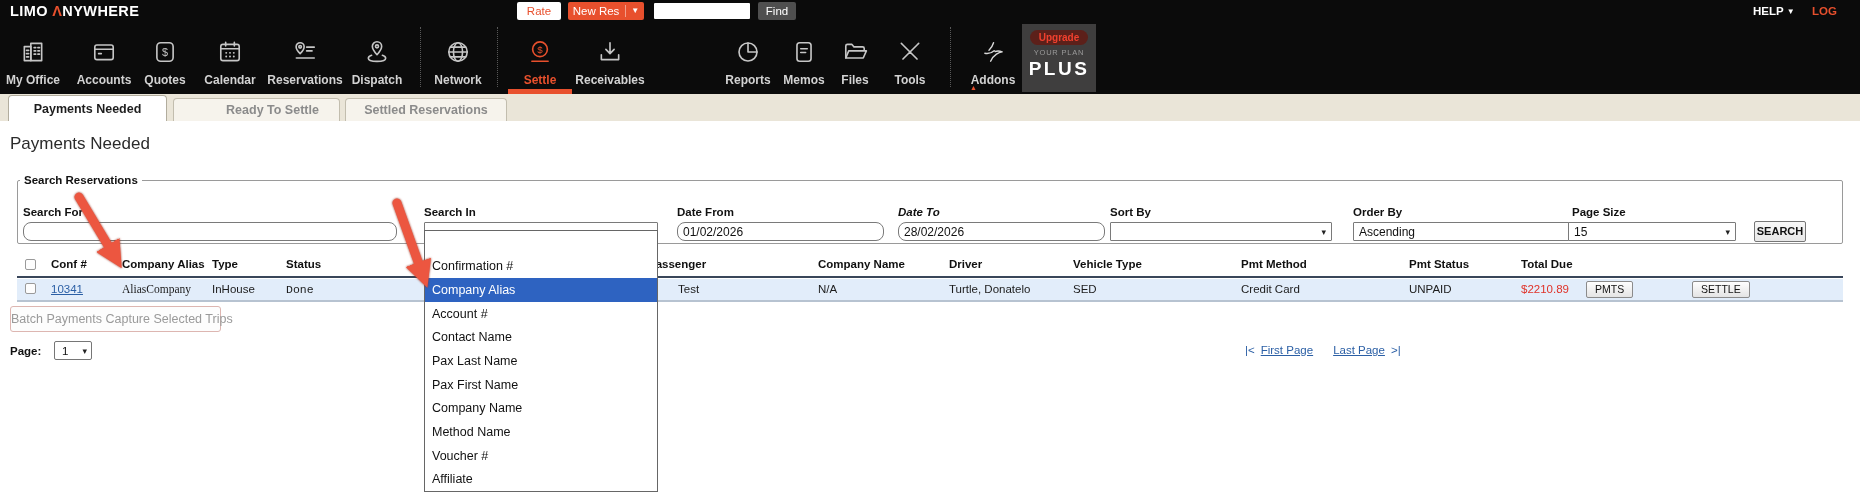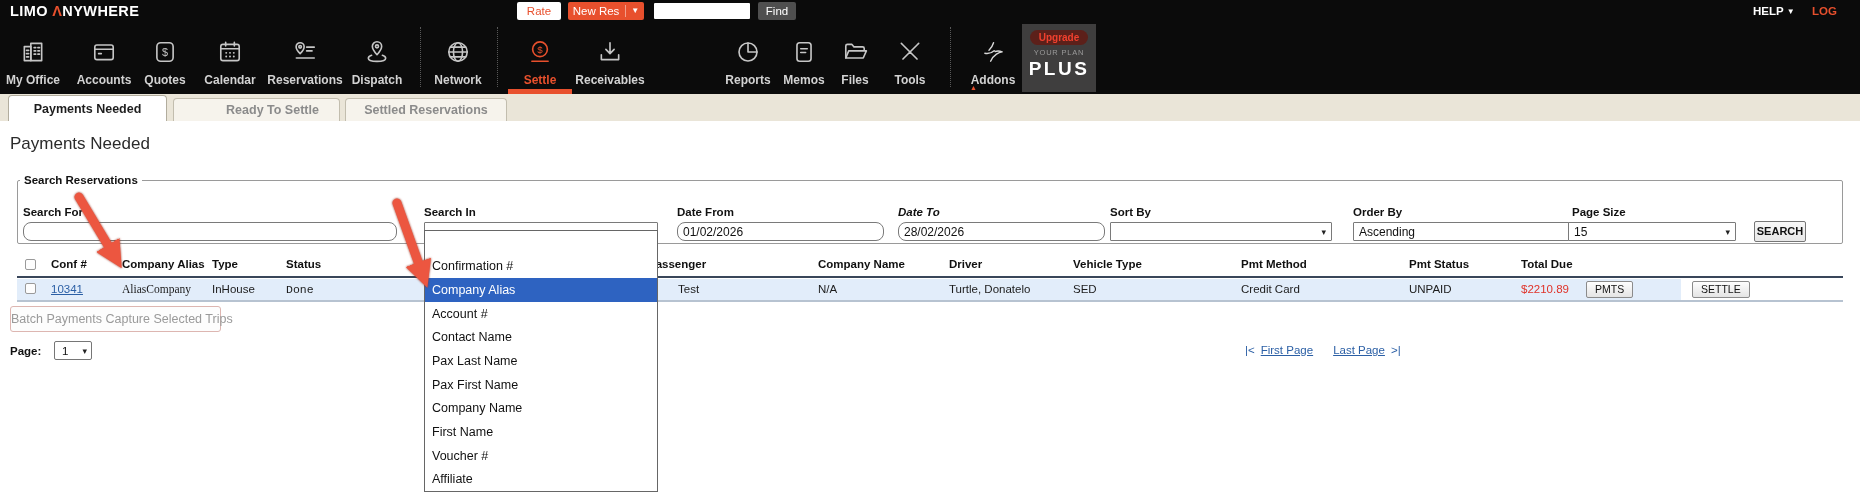--- a/index.html
+++ b/index.html
@@ -56,21 +56,21 @@
   
   .dd{position:absolute;left:424px;top:230px;width:234px;height:262px;background:#fff;border:1px solid #666;z-index:20;display:flex;flex-direction:column;}
   .dd-opt{height:23.8px;flex:1 1 auto;display:flex;align-items:center;padding-left:7px;font-size:12.5px;color:#111;white-space:nowrap;}
   .dd-opt.hl{background:#2e63c1;color:#fff;}
 
   
   .th{position:absolute;top:258px;font-weight:bold;font-size:11.5px;color:#101010;white-space:nowrap;}
   .hdr-line{position:absolute;left:17px;top:276px;width:1826px;height:0;border-top:2px solid #39465a;}
   .cb{width:11px;height:11px;border:1px solid #9a9a9a;border-radius:2px;background:#fdfdfd;}
   .cb.hdr{position:absolute;left:25px;top:259px;}
-  .row{position:absolute;left:17px;top:279px;width:1664px;height:21px;background:#e2edfa;}
+  .row{position:absolute;left:17px;top:279px;width:1826px;height:21px;background:#e2edfa;}
   .td{position:absolute;top:0;line-height:21px;font-size:11.5px;color:#1c1c1c;white-space:nowrap;}
   .td.link{color:#2b5fa5;text-decoration:underline;cursor:pointer;}
   .td.red{color:#e03228;}
   .row .cb{position:absolute;left:8px;top:4px;}
   .row-line{position:absolute;left:17px;top:300px;width:1826px;height:0;border-top:2px solid #b7c3d1;}
   .minibtn{position:absolute;top:2px;height:17px;border:1px solid #8b8b8b;background:linear-gradient(#fefefe,#e4e4e4);border-radius:2px;font-size:10.5px;line-height:15px;padding:0 8px;color:#111;white-space:nowrap;}
 
   
   .batch-btn{position:absolute;left:10px;top:306px;width:211px;height:26px;border:1px solid #ddb6b1;border-radius:3px;background:#fdfdfd;color:#9a9a9a;font-size:12.5px;text-align:center;line-height:24px;white-space:nowrap;}
   .page-lbl{position:absolute;left:10px;top:345px;font-size:11.5px;font-weight:bold;color:#111;}
@@ -323,21 +323,21 @@
 
   <div class="dd">
     <div class="dd-opt"></div>
     <div class="dd-opt">Confirmation #</div>
     <div class="dd-opt hl">Company Alias</div>
     <div class="dd-opt">Account #</div>
     <div class="dd-opt">Contact Name</div>
     <div class="dd-opt">Pax Last Name</div>
     <div class="dd-opt">Pax First Name</div>
     <div class="dd-opt">Company Name</div>
-    <div class="dd-opt">First Name</div>
+    <div class="dd-opt">Method Name</div>
     <div class="dd-opt">Voucher #</div>
     <div class="dd-opt">Affiliate</div>
   </div>
 
   <div class="batch-btn">Batch Payments Capture Selected Trips</div>
   <span class="page-lbl">Page:</span>
   <div class="page-sel">
     <span>1</span>
     <span class="car">▾</span>
   </div>

